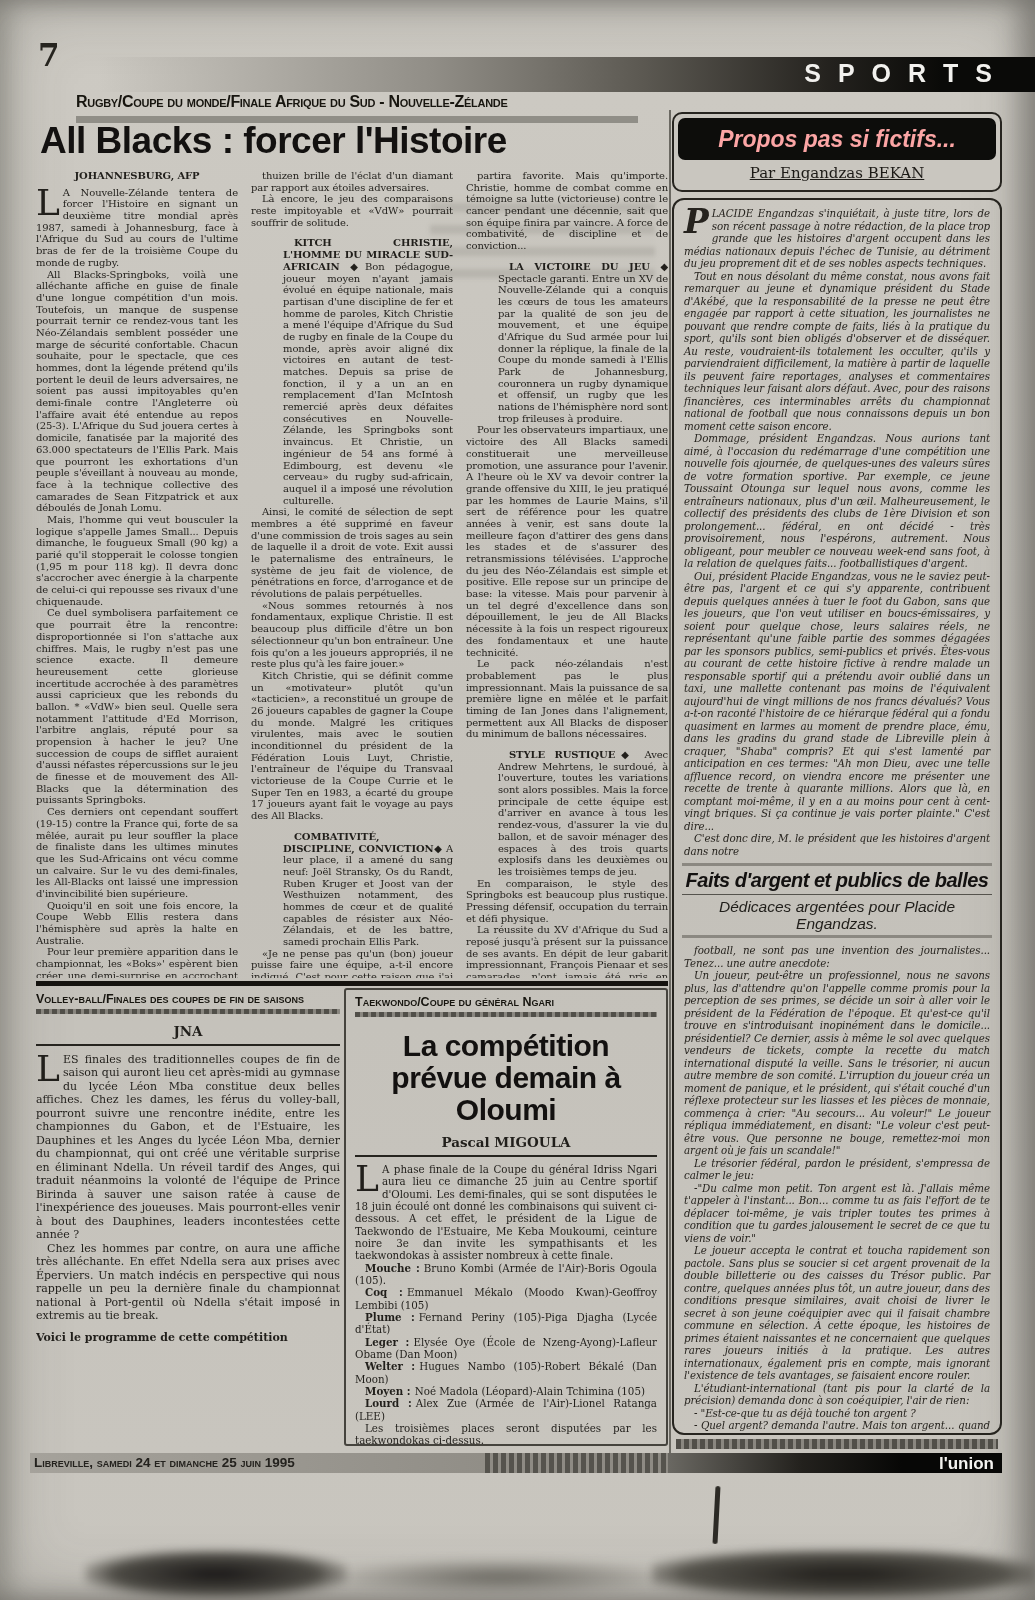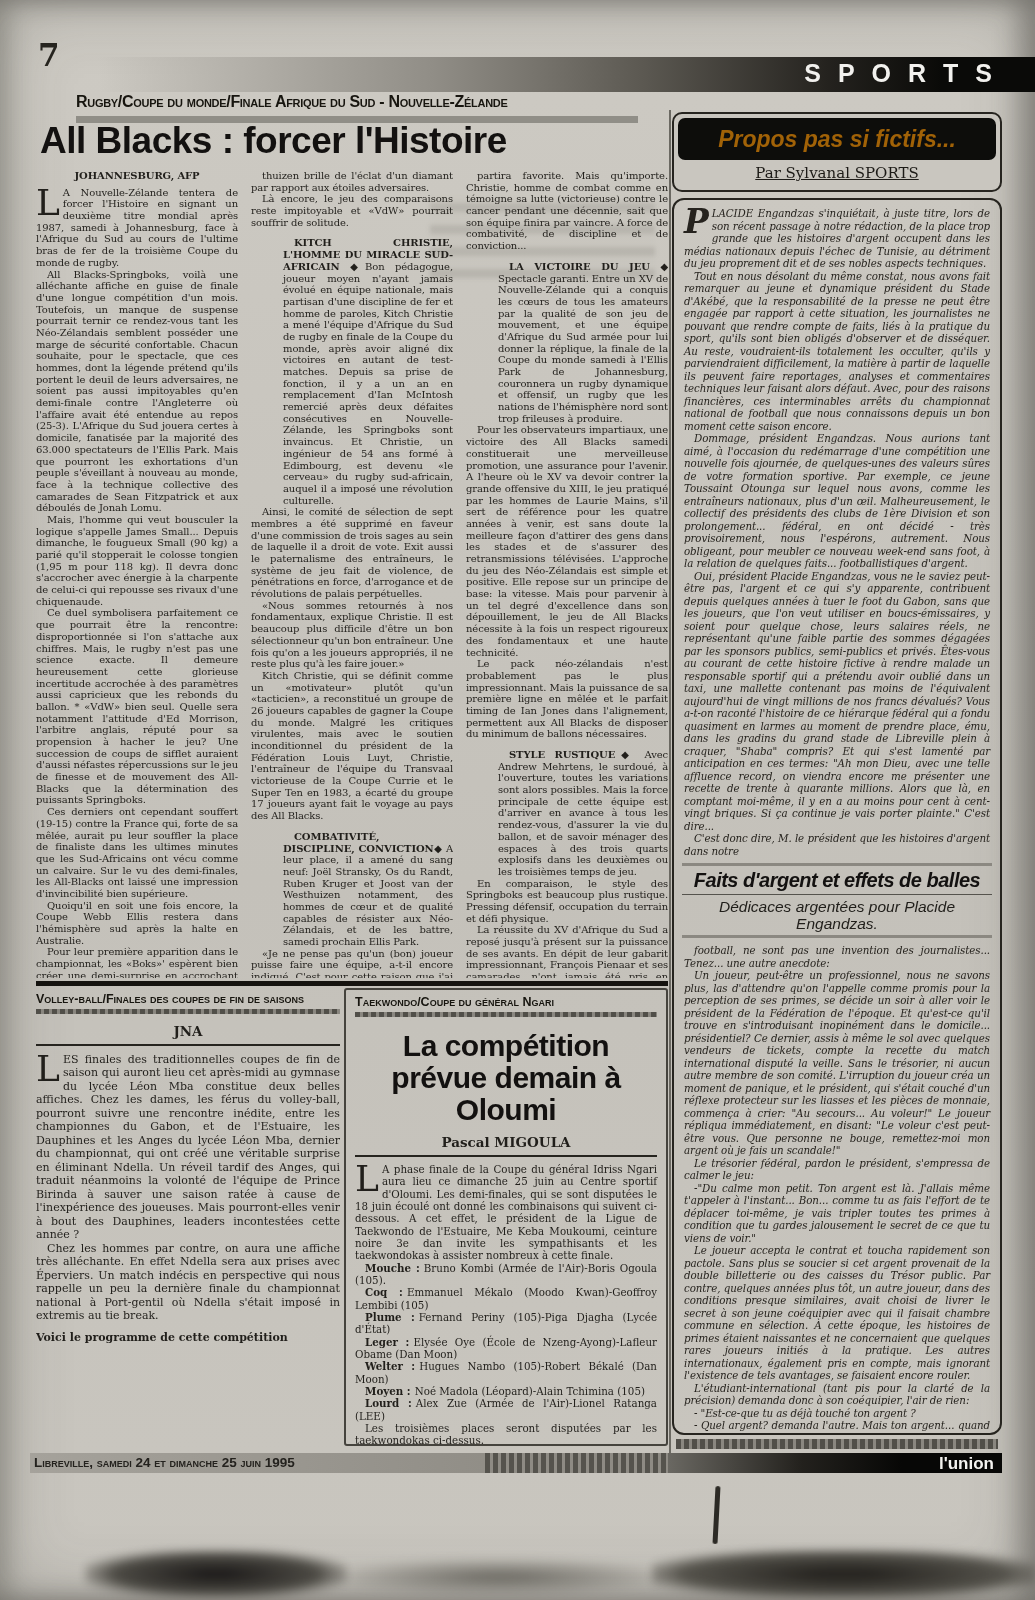--- a/index.html
+++ b/index.html
@@ -44,21 +44,21 @@
   
   .tk{position:absolute;left:344px;top:988px;width:324px;height:458px;border:2px solid #45433d;border-radius:3px;padding:5px 9px;overflow:hidden;}
   .tk-body{margin-top:6px;font-size:10.3px;line-height:1.2;text-align:justify;}
   .tk-body p{margin:0;text-indent:10px;}
   .tk-body p.noindent{text-indent:0;}
   .cat{margin-right:4px;}
   
   .col-divider{position:absolute;left:669px;top:110px;width:2px;height:1344px;background:#6b6962;}
   .propos-header{position:absolute;left:672px;top:112px;width:330px;height:80px;border:2px solid #26241f;border-radius:10px;padding:4px;background:#c9c6bf;}
   .propos-title-bar{background:#0d0d0b;border-radius:7px;height:42px;display:flex;align-items:center;justify-content:center;}
-  .propos-title-bar span{font:700 italic 23px/1 "Liberation Sans",sans-serif;color:#a16207;}
+  .propos-title-bar span{font:700 italic 23px/1 "Liberation Sans",sans-serif;color:#fca5a5;}
   .propos-byline{text-align:center;font:400 15px/1 "DejaVu Serif",serif;text-decoration:underline;padding-top:6px;color:#1c1a16;}
   .propos-body{position:absolute;left:672px;top:198px;width:330px;height:1237px;border:2px solid #26241f;border-radius:12px;padding:7px 10px;overflow:hidden;}
   .pp{margin:0;text-indent:10px;font:italic 10.3px/1.215 "DejaVu Serif",serif;letter-spacing:-.1px;text-align:justify;color:#26231e;}
   .pp.noindent{text-indent:0;}
   .dropcap2{float:left;font:italic 700 33px/27px "DejaVu Serif",serif;padding:1px 3px 0 0;}
   .inner-head-block{margin:6px -2px;border-top:3px solid #8b8881;border-bottom:3px solid #8b8881;padding:3px 0 0;text-align:center;}
   .inner-head-block h2{margin:0;font:700 italic 20px/1.1 "Liberation Sans",sans-serif;letter-spacing:-.5px;color:#131110;}
   .inner-sub{margin-top:3px;border-top:1px solid #55534d;padding:3px 0;font:italic 15.5px/1.1 "Liberation Sans",sans-serif;color:#201e1a;}
   .propos-hatch{position:absolute;left:676px;top:1439px;width:322px;height:10px;background:repeating-linear-gradient(90deg,#514f49 0 5px,#8a8780 5px 8px);}
   
@@ -136,27 +136,27 @@
       
     </div>
   </section>
 
   <div class="col-divider"></div>
   <aside>
     <div class="propos-header">
       <div class="propos-title-bar">
         <span>Propos pas si fictifs...</span>
       </div>
-      <div class="propos-byline">Par Sylvanal SPORTS</div>
+      <div class="propos-byline">Par Engandzas BEKAN</div>
     </div>
     <div class="propos-body">
       <p class="pp noindent"><span class="dropcap2">P</span><span>LACIDE Engandzas s'inquiétait, à juste titre, lors de son récent passage à notre rédaction, de la place trop grande que les histoires d'argent occupent dans les médias nationaux depuis l'échec de Tunisie, au détriment du jeu proprement dit et de ses nobles aspects techniques.</span></p>
       <div class="plist"><p class="pp">Tout en nous désolant du même constat, nous avons fait remarquer au jeune et dynamique président du Stade d'Akébé, que la responsabilité de la presse ne peut être engagée par rapport à cette situation, les journalistes ne pouvant que rendre compte de faits, liés à la pratique du sport, qu'ils sont bien obligés d'observer et de disséquer. Au reste, voudraient-ils totalement les occulter, qu'ils y parviendraient difficilement, la matière à partir de laquelle ils peuvent faire reportages, analyses et commentaires techniques leur faisant alors défaut. Avec, pour des raisons financières, ces interminables arrêts du championnat national de football que nous connaissons depuis un bon moment cette saison encore.</p><p class="pp">Dommage, président Engandzas. Nous aurions tant aimé, à l'occasion du redémarrage d'une compétition une nouvelle fois ajournée, de quelques-unes des valeurs sûres de votre formation sportive. Par exemple, ce jeune Toussaint Otounga sur lequel nous avons, comme les entraîneurs nationaux, plus d'un œil. Malheureusement, le collectif des présidents des clubs de 1ère Division et son prolongement... fédéral, en ont décidé - très provisoirement, nous l'espérons, autrement. Nous obligeant, pour meubler ce nouveau week-end sans foot, à la relation de quelques faits... footballistiques d'argent.</p><p class="pp">Oui, président Placide Engandzas, vous ne le saviez peut-être pas, l'argent et ce qui s'y apparente, contribuent depuis quelques années à tuer le foot du Gabon, sans que les joueurs, que l'on veut utiliser en boucs-émissaires, y soient pour quelque chose, leurs salaires réels, ne représentant qu'une faible partie des sommes dégagées par les sponsors publics, semi-publics et privés. Êtes-vous au courant de cette histoire fictive à rendre malade un responsable sportif qui a prétendu avoir oublié dans un taxi, une mallette contenant pas moins de l'équivalent aujourd'hui de vingt millions de nos francs dévalués? Vous a-t-on raconté l'histoire de ce hiérarque fédéral qui a fondu quasiment en larmes au moment de prendre place, ému, dans les gradins du grand stade de Libreville plein à craquer, "Shaba" compris? Et qui s'est lamenté par anticipation en ces termes: "Ah mon Dieu, avec une telle affluence record, on viendra encore me présenter une recette de trente à quarante millions. Alors que là, en comptant moi-même, il y en a au moins pour cent à cent-vingt briques. Si ça continue je vais porter plainte." C'est dire...</p><p class="pp">C'est donc dire, M. le président que les histoires d'argent dans notre</p></div>
       <div class="inner-head-block">
-        <h2>Faits d'argent et effets de balles</h2>
+        <h2>Faits d'argent et publics de balles</h2>
         <div class="inner-sub">Dédicaces argentées pour Placide Engandzas.</div>
       </div>
       <div class="plist"><p class="pp">football, ne sont pas une invention des journalistes... Tenez... une autre anecdote:</p><p class="pp">Un joueur, peut-être un professionnel, nous ne savons plus, las d'attendre qu'on l'appelle comme promis pour la perception de ses primes, se décide un soir à aller voir le président de la Fédération de l'époque. Et qu'est-ce qu'il trouve en s'introduisant inopinément dans le domicile... présidentiel? Ce dernier, assis à même le sol avec quelques vendeurs de tickets, compte la recette du match international disputé la veille. Sans le trésorier, ni aucun autre membre de son comité. L'irruption du joueur créa un moment de panique, et le président, qui s'était couché d'un réflexe protecteur sur les liasses et les pièces de monnaie, commença à crier: "Au secours... Au voleur!" Le joueur répliqua immédiatement, en disant: "Le voleur c'est peut-être vous. Que personne ne bouge, remettez-moi mon argent où je fais un scandale!"</p><p class="pp">Le trésorier fédéral, pardon le président, s'empressa de calmer le jeu:</p><p class="pp">-"Du calme mon petit. Ton argent est là. J'allais même t'appeler à l'instant... Bon... comme tu as fais l'effort de te déplacer toi-même, je vais tripler toutes tes primes à condition que tu gardes jalousement le secret de ce que tu viens de voir."</p><p class="pp">Le joueur accepta le contrat et toucha rapidement son pactole. Sans plus se soucier si cet argent provenait de la double billetterie ou des caisses du Trésor public. Par contre, quelques années plus tôt, un autre joueur, dans des conditions presque similaires, avait choisi de livrer le secret à son jeune coéquipier avec qui il faisait chambre commune en sélection. À cette époque, les histoires de primes étaient naissantes et ne concernaient que quelques rares joueurs initiés à la pratique. Les autres internationaux, également pris en compte, mais ignorant l'existence de tels avantages, se faisaient encore rouler.</p><p class="pp">L'étudiant-international (tant pis pour la clarté de la précision) demanda donc à son coéquipier, l'air de rien:</p><p class="pp">- "Est-ce-que tu as déjà touché ton argent ?</p><p class="pp">- Quel argent? demanda l'autre. Mais ton argent... quand on joue en sélection on a droit à des primes. Moi j'ai déjà touché les miennes. C'est l'État qui sort cet argent. Il faut que tu ailles voir M. X pour les percevoir. Même s'il nie, insiste, menace de ne pas jouer et tu verras. Mais attention, il ne faut pas dire que c'est moi qui t'en ai parlé. Moi je ne suis au courant de rien."</p></div>
     </div>
     <div class="propos-hatch"></div>
   </aside>
 
   <footer class="footer-strip">
     <div class="date-bar">
       <span>Libreville, samedi 24 et dimanche 25 juin 1995</span>

